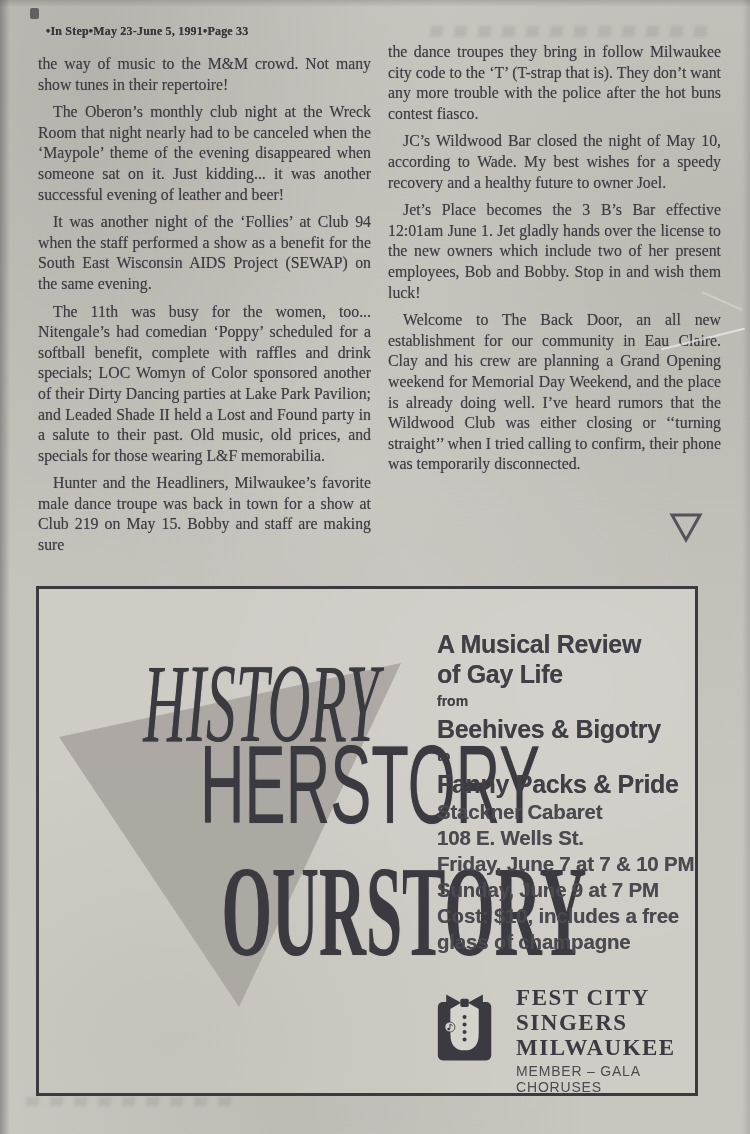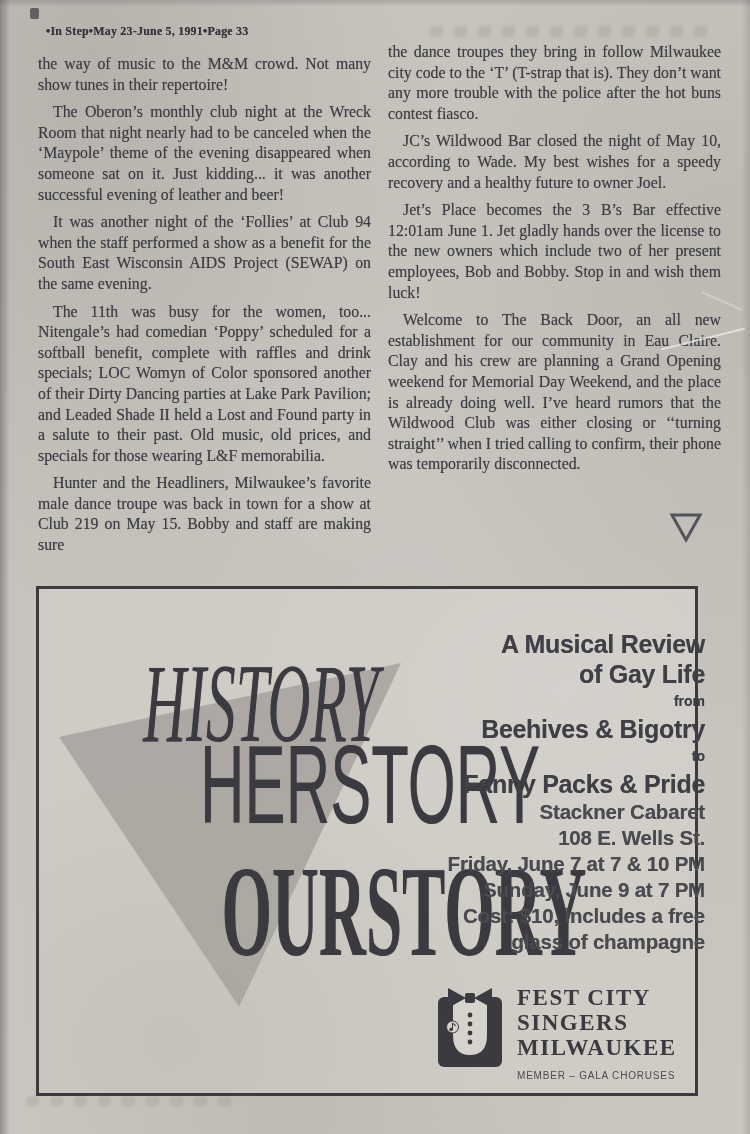--- a/index.html
+++ b/index.html
@@ -56,34 +56,34 @@
   .ad-word>span{display:inline-block;white-space:nowrap;}
   .word-history{left:0;top:58px;width:300px;font-size:112px;font-style:italic;font-weight:500;}
   .word-history>span{transform:scaleX(.53);}
   .word-herstory{left:0;top:140px;width:326px;font-size:112px;
     font-family:"Liberation Sans",sans-serif;font-weight:400;padding-left:22px;}
   .word-herstory>span{transform:scaleX(.55);}
   .word-ourstory{left:0;top:257px;width:366px;font-size:130px;font-weight:bold;}
   .word-ourstory>span{transform:scaleX(.50);}
 
   .ad-right{
-    position:absolute;left:398px;top:40px;width:268px;text-align:right;
+    position:absolute;left:398px;top:40px;width:268px;text-align:left;
     font-family:"Liberation Sans",sans-serif;color:#3f3f45;
     text-shadow:0 0 .6px rgba(63,63,69,.6);
   }
   .hl-large{font-size:25px;line-height:30px;font-weight:bold;letter-spacing:-.3px;}
   .hl-small{font-size:14px;line-height:25px;font-weight:bold;}
   .ad-details{font-size:20.5px;line-height:26px;font-weight:bold;
     color:#4a4a50;letter-spacing:-.2px;}
 
-  .ad-logo{position:absolute;left:398px;top:396px;display:flex;gap:14px;align-items:flex-start;}
+  .ad-logo{position:absolute;left:398px;top:396px;display:flex;gap:24px;align-items:flex-start;}
   .logo-text{font-family:"Liberation Serif",serif;color:#3a3a40;}
   .logo-text .nm{font-size:23px;line-height:25px;font-weight:bold;letter-spacing:1.5px;}
-  .logo-text .member{margin-top:10px;font-family:"Liberation Sans",sans-serif;
-    font-size:10px;letter-spacing:.8px;color:#4a4a50;}
+  .logo-text .member{margin-top:3px;font-family:"Liberation Sans",sans-serif;
+    font-size:14px;letter-spacing:.8px;color:#4a4a50;}
 
   .smudge{position:absolute;filter:blur(1.6px);opacity:.8;}
   .smudge-line{height:11px;
     background:repeating-linear-gradient(90deg,rgba(88,88,94,.16) 0 13px,transparent 13px 24px);
     transform:skewX(-6deg);}
   .s1{left:430px;top:26px;width:285px;}
   .s4{left:26px;top:1097px;width:205px;height:9px;}
 
   .scratch{position:absolute;background:rgba(255,255,255,.55);height:2px;filter:blur(.5px);}
   .sc1{left:660px;top:338px;width:86px;transform:rotate(-14deg);}

